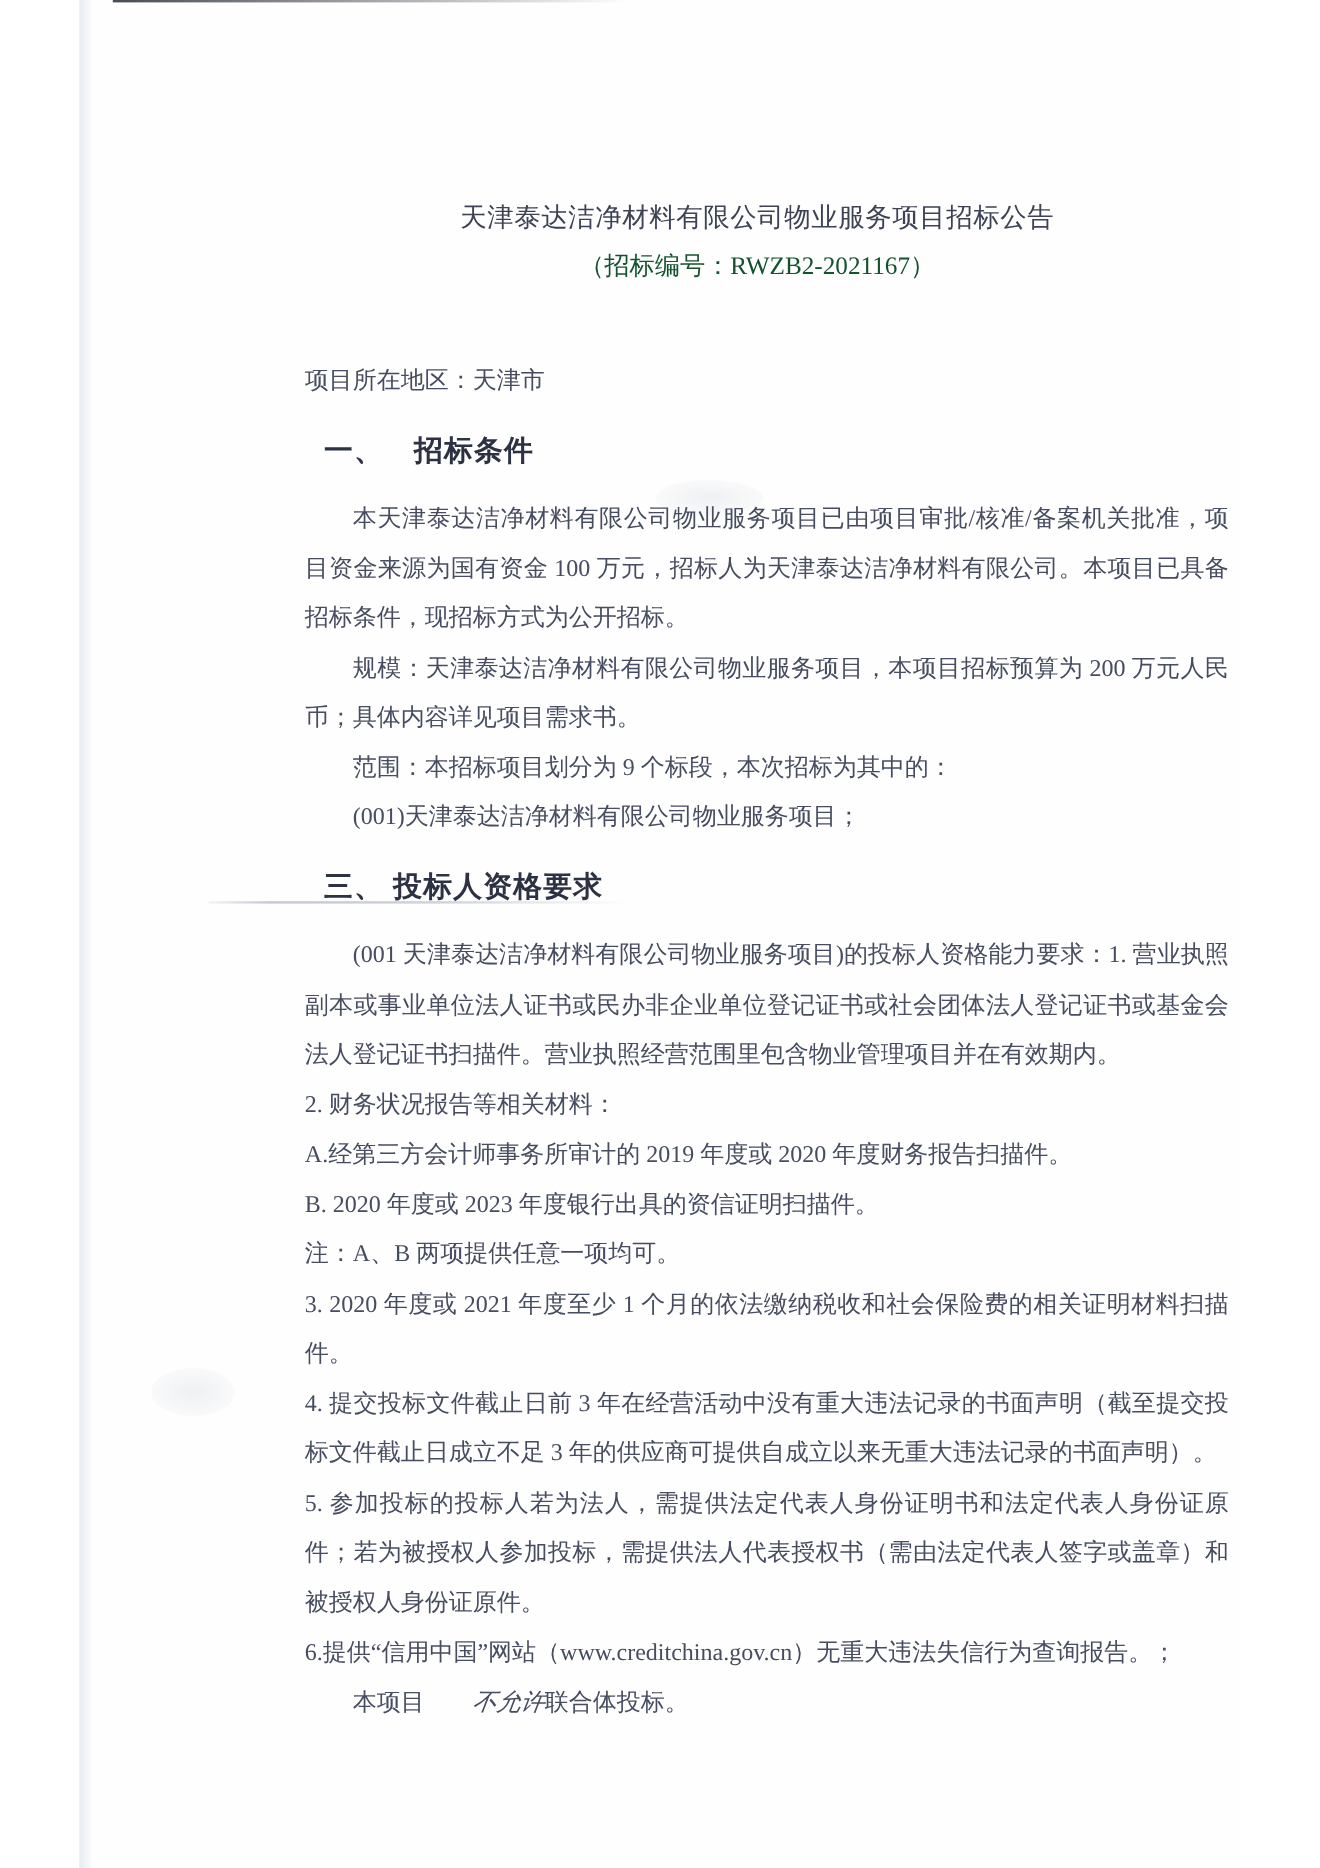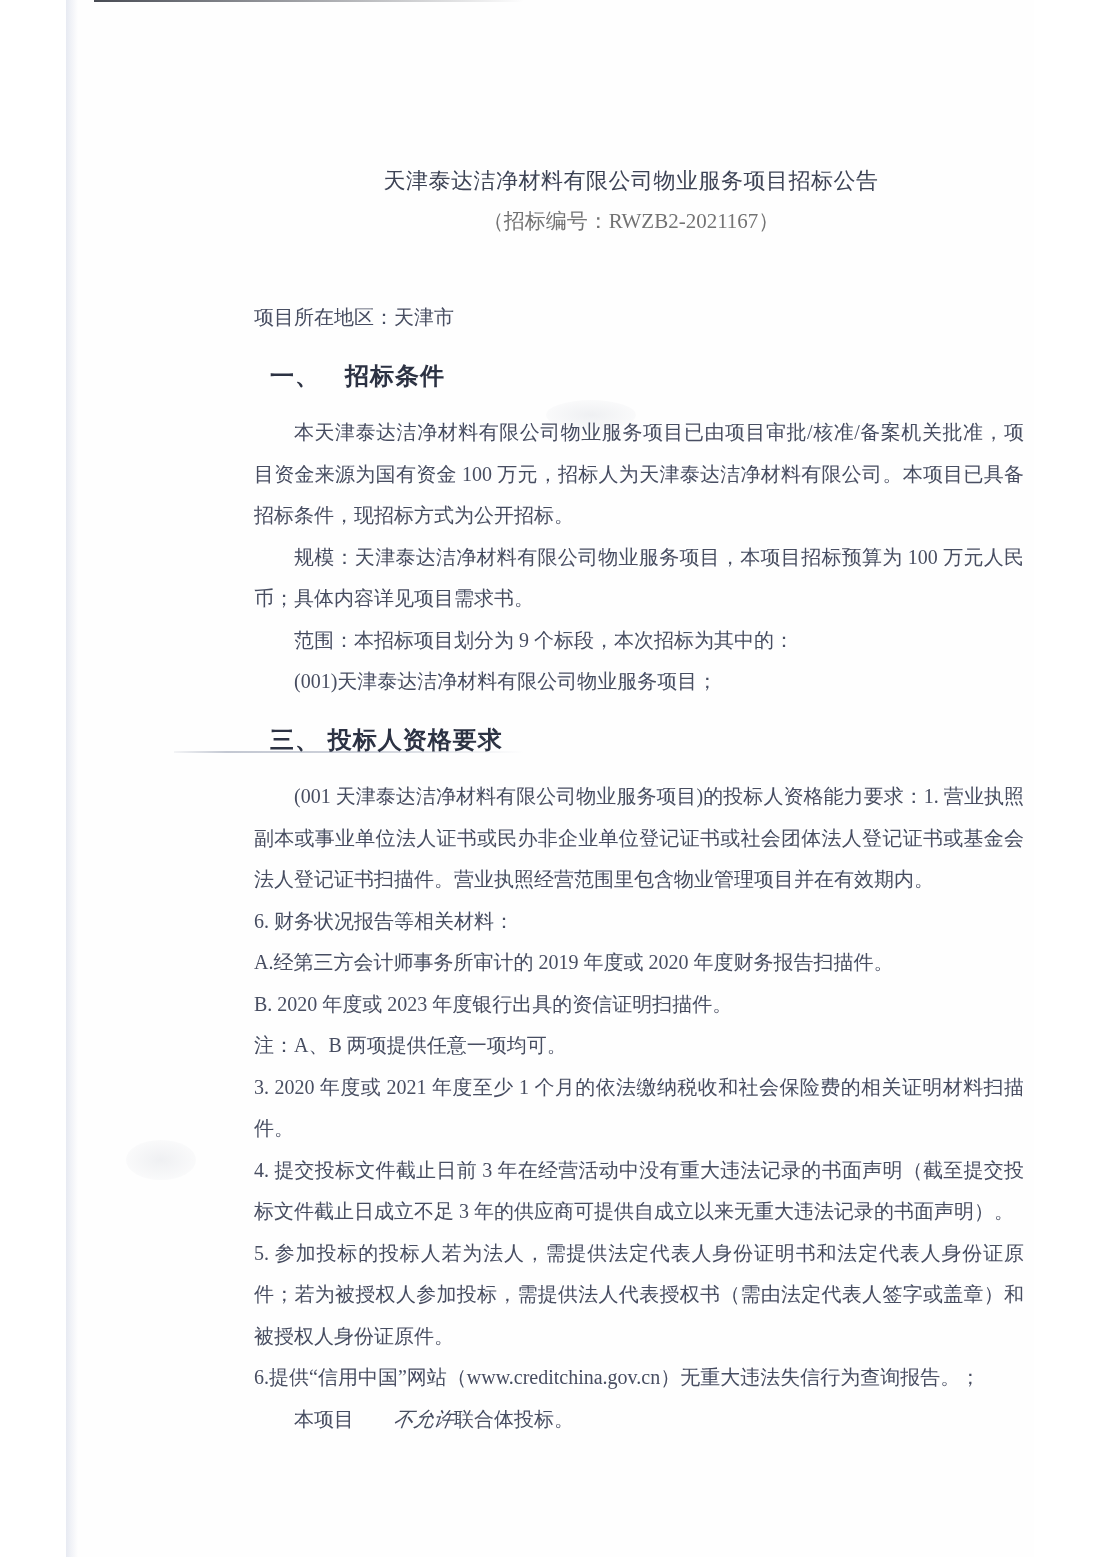--- a/index.html
+++ b/index.html
@@ -36,21 +36,21 @@
   
   .doc-title {
     position: absolute; top: 166px; left: 565px; transform: translateX(-50%);
     white-space: nowrap;
     font-size: 22px; letter-spacing: 0.5px; font-weight: 500;
     color: #3d4355;
   }
   .doc-subtitle {
     position: absolute; top: 207px; left: 565px; transform: translateX(-50%);
     white-space: nowrap;
-    font-size: 21px; color: #737373;
+    font-size: 21px; color: #14532d;
   }
 
   
   .content {
     position: absolute; top: 297px; left: 188px; width: 770px;
   }
   .content p {
     margin: 0;
     font-size: 20px;
     line-height: 41.5px;
@@ -116,27 +116,27 @@
 
   <div class="doc-title">天津泰达洁净材料有限公司物业服务项目招标公告</div>
   <div class="doc-subtitle">（招标编号：RWZB2-2021167）</div>
 
   <div class="content">
     <p>项目所在地区：天津市</p>
 
     <h2>一、　招标条件</h2>
     <p class="indent">本天津泰达洁净材料有限公司物业服务项目已由项目审批/核准/备案机关批准，项目资金来源为国有资金 100 万元，招标人为天津泰达洁净材料有限公司。本项目已具备招标条件，现招标方式为公开招标。</p>
 
-    <p class="indent">规模：天津泰达洁净材料有限公司物业服务项目，本项目招标预算为 100 万元人民币；具体内容详见项目需求书。</p>
+    <p class="indent">规模：天津泰达洁净材料有限公司物业服务项目，本项目招标预算为 200 万元人民币；具体内容详见项目需求书。</p>
     <p class="indent">范围：本招标项目划分为 9 个标段，本次招标为其中的：</p>
     <p class="indent">(001)天津泰达洁净材料有限公司物业服务项目；</p>
 
     <h2>三、 投标人资格要求</h2>
     <p class="indent">(001 天津泰达洁净材料有限公司物业服务项目)的投标人资格能力要求：1.  营业执照副本或事业单位法人证书或民办非企业单位登记证书或社会团体法人登记证书或基金会法人登记证书扫描件。营业执照经营范围里包含物业管理项目并在有效期内。</p>
-    <p>6.  财务状况报告等相关材料：</p>
+    <p>2.  财务状况报告等相关材料：</p>
     <p>A.经第三方会计师事务所审计的 2019 年度或 2020 年度财务报告扫描件。</p>
     <p>B.  2020 年度或 2023 年度银行出具的资信证明扫描件。</p>
     <p>注：A、B 两项提供任意一项均可。</p>
     <p>3.  2020 年度或 2021 年度至少 1 个月的依法缴纳税收和社会保险费的相关证明材料扫描件。</p>
     <p>4.  提交投标文件截止日前 3 年在经营活动中没有重大违法记录的书面声明（截至提交投标文件截止日成立不足 3 年的供应商可提供自成立以来无重大违法记录的书面声明）。</p>
     <p>5.  参加投标的投标人若为法人，需提供法定代表人身份证明书和法定代表人身份证原件；若为被授权人参加投标，需提供法人代表授权书（需由法定代表人签字或盖章）和被授权人身份证原件。</p>
     <p>6.提供“信用中国”网站（www.creditchina.gov.cn）无重大违法失信行为查询报告。；</p>
     <p class="indent"><span>本项目</span><span class="em-italic">不允许</span><span>联合体投标。</span></p>
   </div>
 

